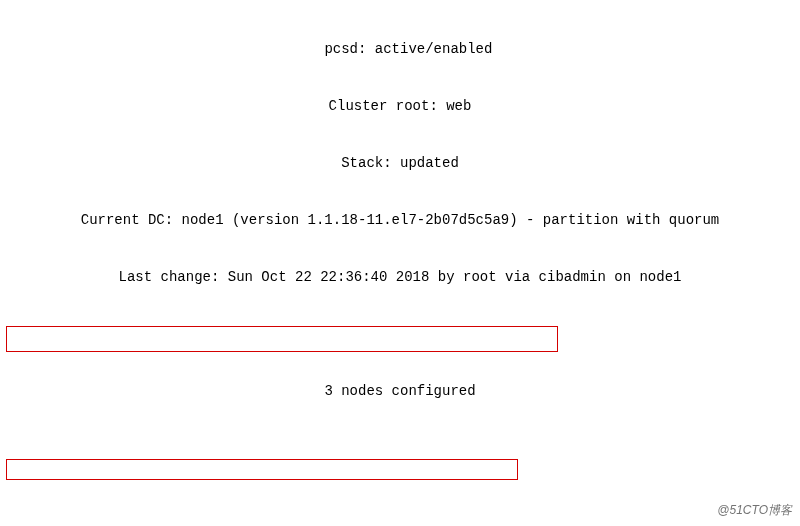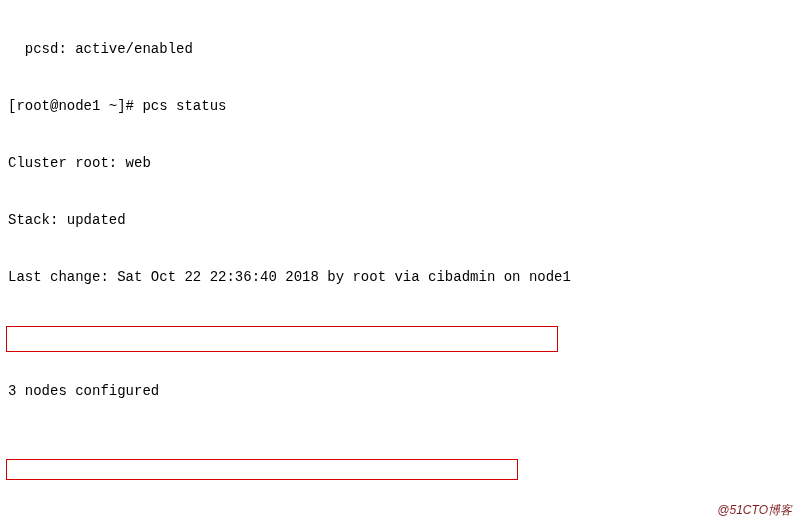--- a/index.html
+++ b/index.html
@@ -11,21 +11,21 @@
       font-family: "Courier New", Courier, monospace;
       font-size: 14px;
       line-height: 19px;
       color: #000000;
     }
     .terminal {
       position: relative;
       padding: 2px 8px 8px 8px;
       white-space: pre;
     }
-    .line { white-space: pre; }
+    .line { white-space: pre; text-align: center; }
     .boxed1 {
       position: absolute;
       left: 6px;
       top: 326px;
       width: 552px;
       height: 26px;
       border: 1px solid #d40000;
       pointer-events: none;
     }
     .boxed2 {
@@ -36,33 +36,33 @@
       height: 21px;
       border: 1px solid #d40000;
       pointer-events: none;
     }
     .watermark {
       position: absolute;
       right: 8px;
       bottom: 6px;
       font-family: Arial, sans-serif;
       font-size: 12px;
-      color: #7f1d1d;
+      color: #737373;
       font-style: italic;
     }
   </style>
 </head>
 <body>
 
 <div class="terminal">
   <div class="line">  pcsd: active/enabled</div>
-  <div class="line">[root@node1 ~]# pcs status</div>
   <div class="line">Cluster root: web</div>
   <div class="line">Stack: updated</div>
-  <div class="line">Last change: Sat Oct 22 22:36:40 2018 by root via cibadmin on node1</div>
+  <div class="line">Current DC: node1 (version 1.1.18-11.el7-2b07d5c5a9) - partition with quorum</div>
+  <div class="line">Last change: Sun Oct 22 22:36:40 2018 by root via cibadmin on node1</div>
   <div class="line">&nbsp;</div>
   <div class="line">3 nodes configured</div>
   
   
   
   
   
   
   
   

